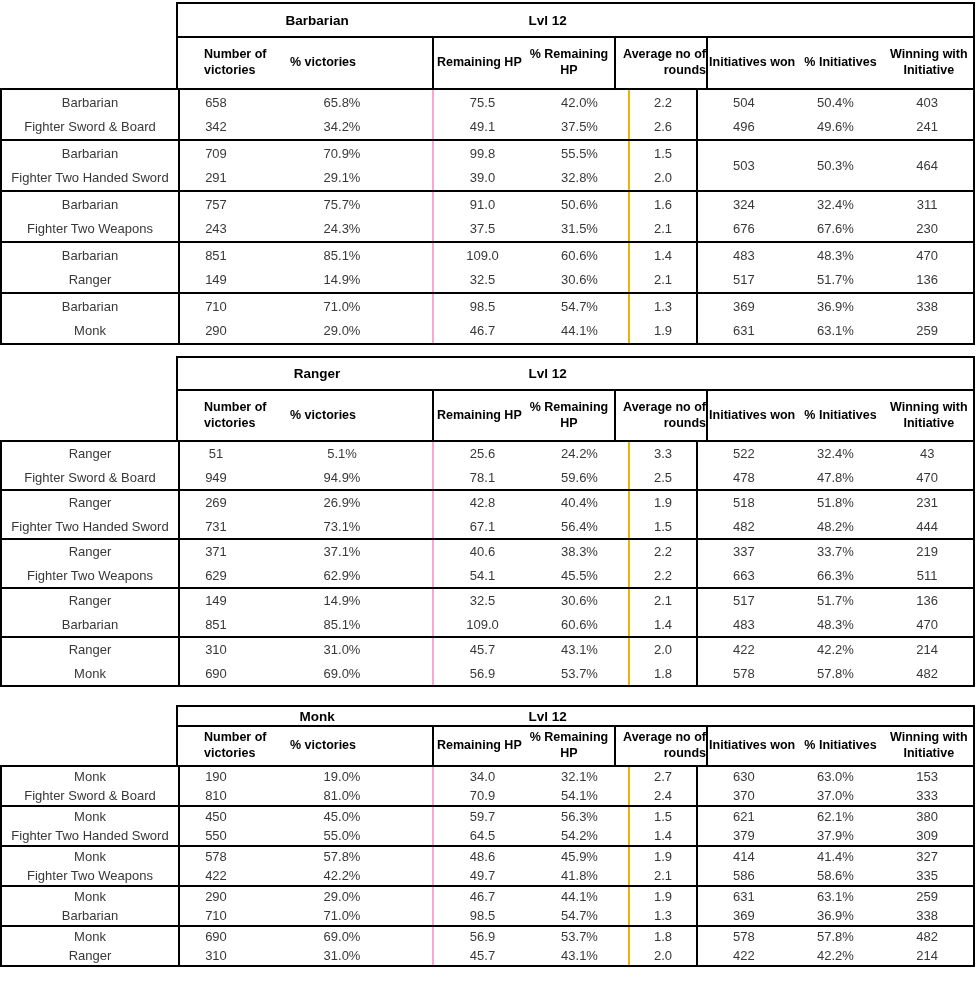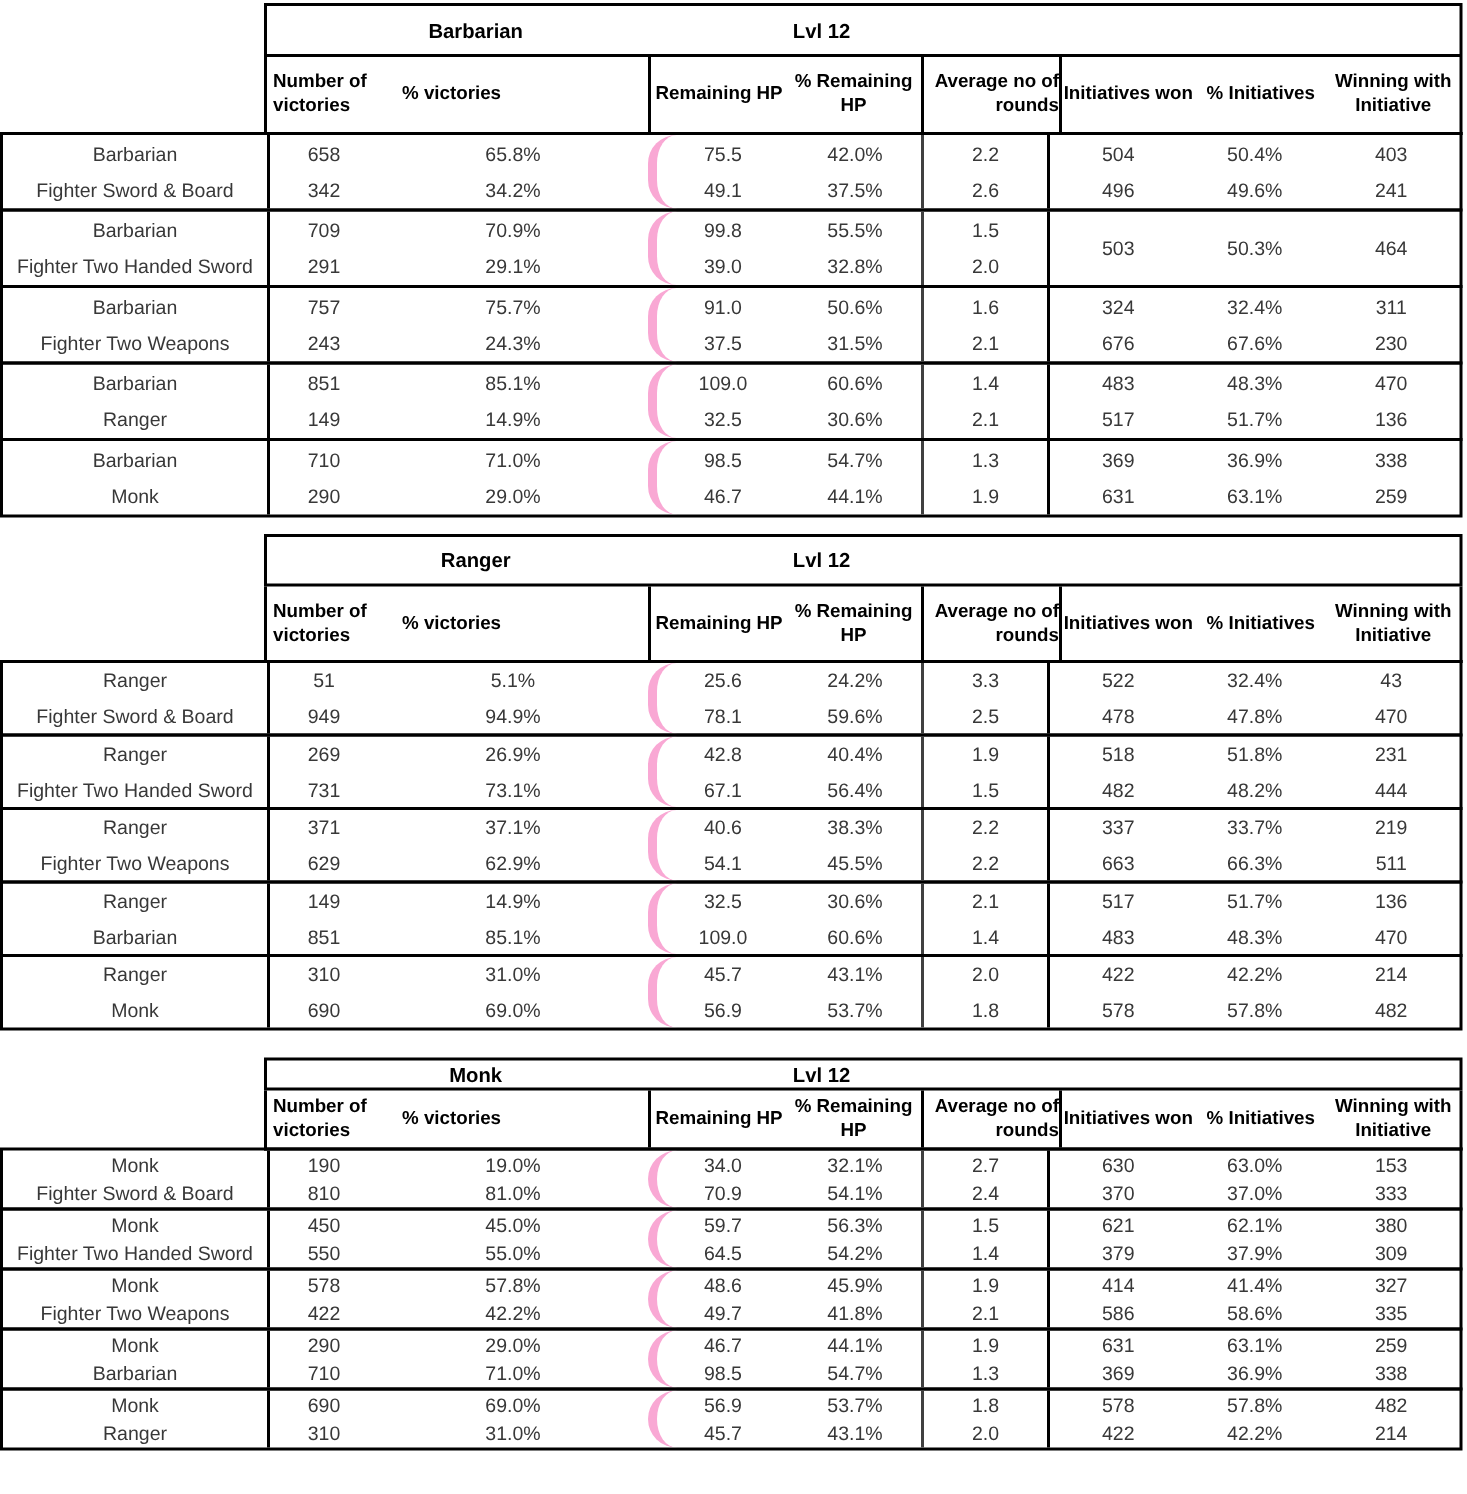--- a/index.html
+++ b/index.html
@@ -25,40 +25,40 @@
   .lvl-cell { width: 23%; text-align: center; }
   .header-row {
     height: var(--headH); border: 2px solid #000; border-top: none;
     display: flex; font-weight: bold; font-size: 12.5px; line-height: 1.25;
   }
   .hcell { display: flex; align-items: center; height: 100%; }
   .hA { width: 254px; }
   .hB { width: 182px; border-left: 2px solid #000; }
   .hC { width: 92px;  border-left: 2px solid #000; justify-content: center; text-align: right; }
   .hD { flex: 1;      border-left: 2px solid #000; }
-  .h-nv { width: 90px; padding-left: 4px; }
+  .h-nv { width: 90px; padding-left: 4px; margin-left: 22px; }
   .h-pv { flex: 1; }
   .h-rhp { width: 50%; padding-left: 3px; }
   .h-prhp { width: 50%; text-align: center; }
   .h-prhp span { display: inline-block; max-width: 88px; }
   .hD .hsub { width: 33.333%; text-align: center; white-space: nowrap; }
   .hD .h-wwi { white-space: normal; }
   .hD .h-wwi span { display: inline-block; max-width: 86px; }
 
   
   .pairs { margin-top: -2px; }
   .pair {
     display: flex; border: 2px solid #000; margin-top: -2px;
     height: var(--pairH); font-size: 13px; color: #383838;
   }
   .cell { display: flex; flex-direction: column; height: 100%; }
   .name-cell       { width: 176px; }
   .victories-cell  { width: 254px; border-left: 2px solid #000; }
-  .hp-cell         { width: 182px; border-left: 6px solid #f9a8d4; border-radius: 19px; }
-  .rounds-cell     { width: 84px;  border-left: 2px solid #404040; }
+  .hp-cell         { width: 196px; border-left: 2px solid #f9a8d4; }
+  .rounds-cell     { width: 68px;  border-left: 2px solid #eab308; }
   .initiative-cell { flex: 1;      border-left: 2px solid #000; }
   .line { flex: 1; display: flex; align-items: center; }
   .v { text-align: center; }
   .name-cell .v { width: 100%; }
   .victories-cell .v:first-child { width: 72px; }
   .victories-cell .v:last-child  { flex: 1; }
   .hp-cell .v { width: 50%; }
   .rounds-cell .v { width: 100%; }
   .initiative-cell .v { width: 33.333%; }
 </style>

